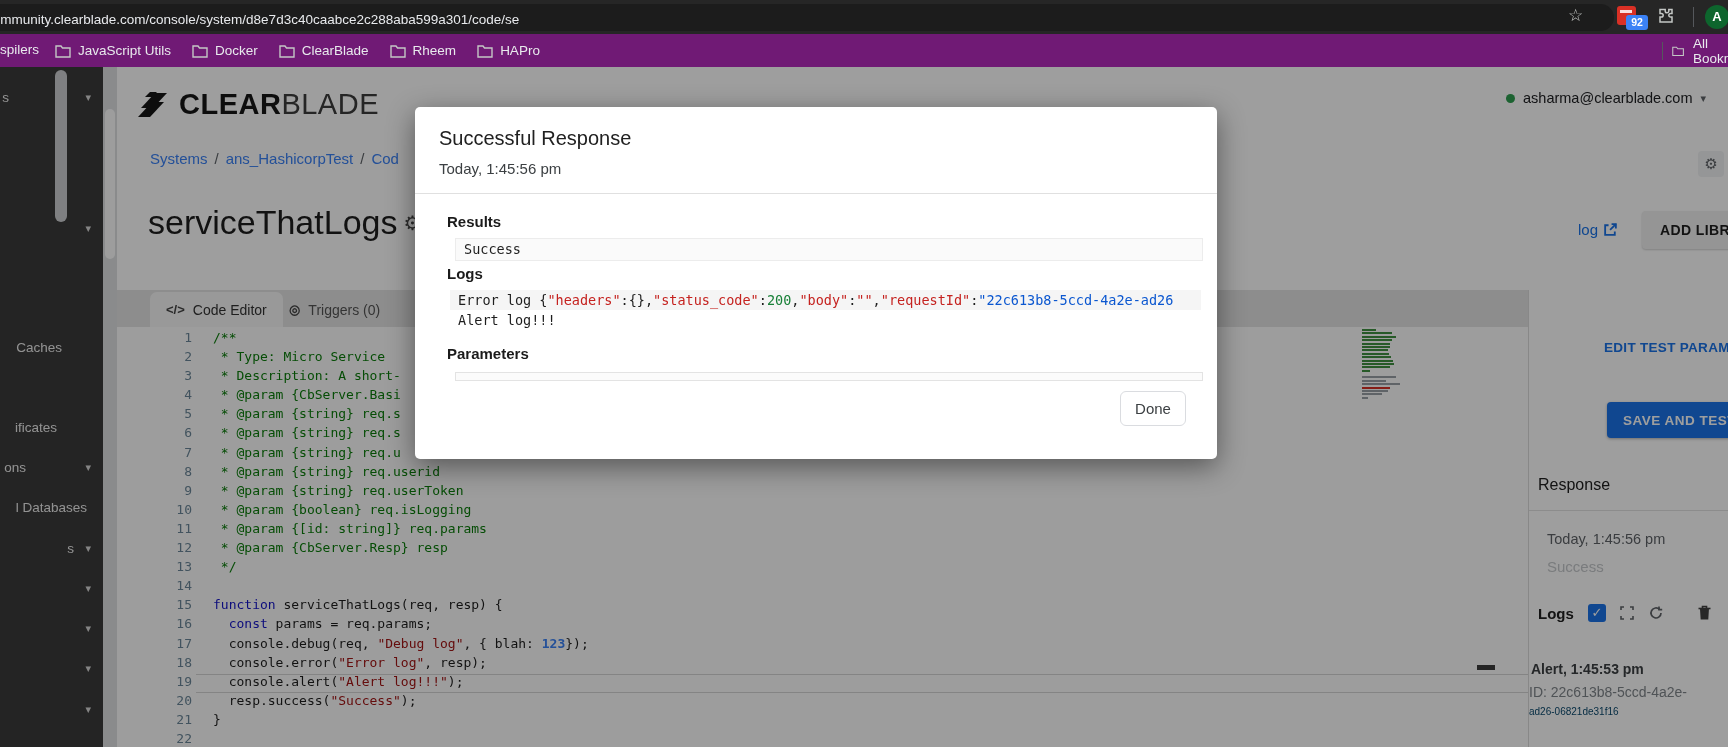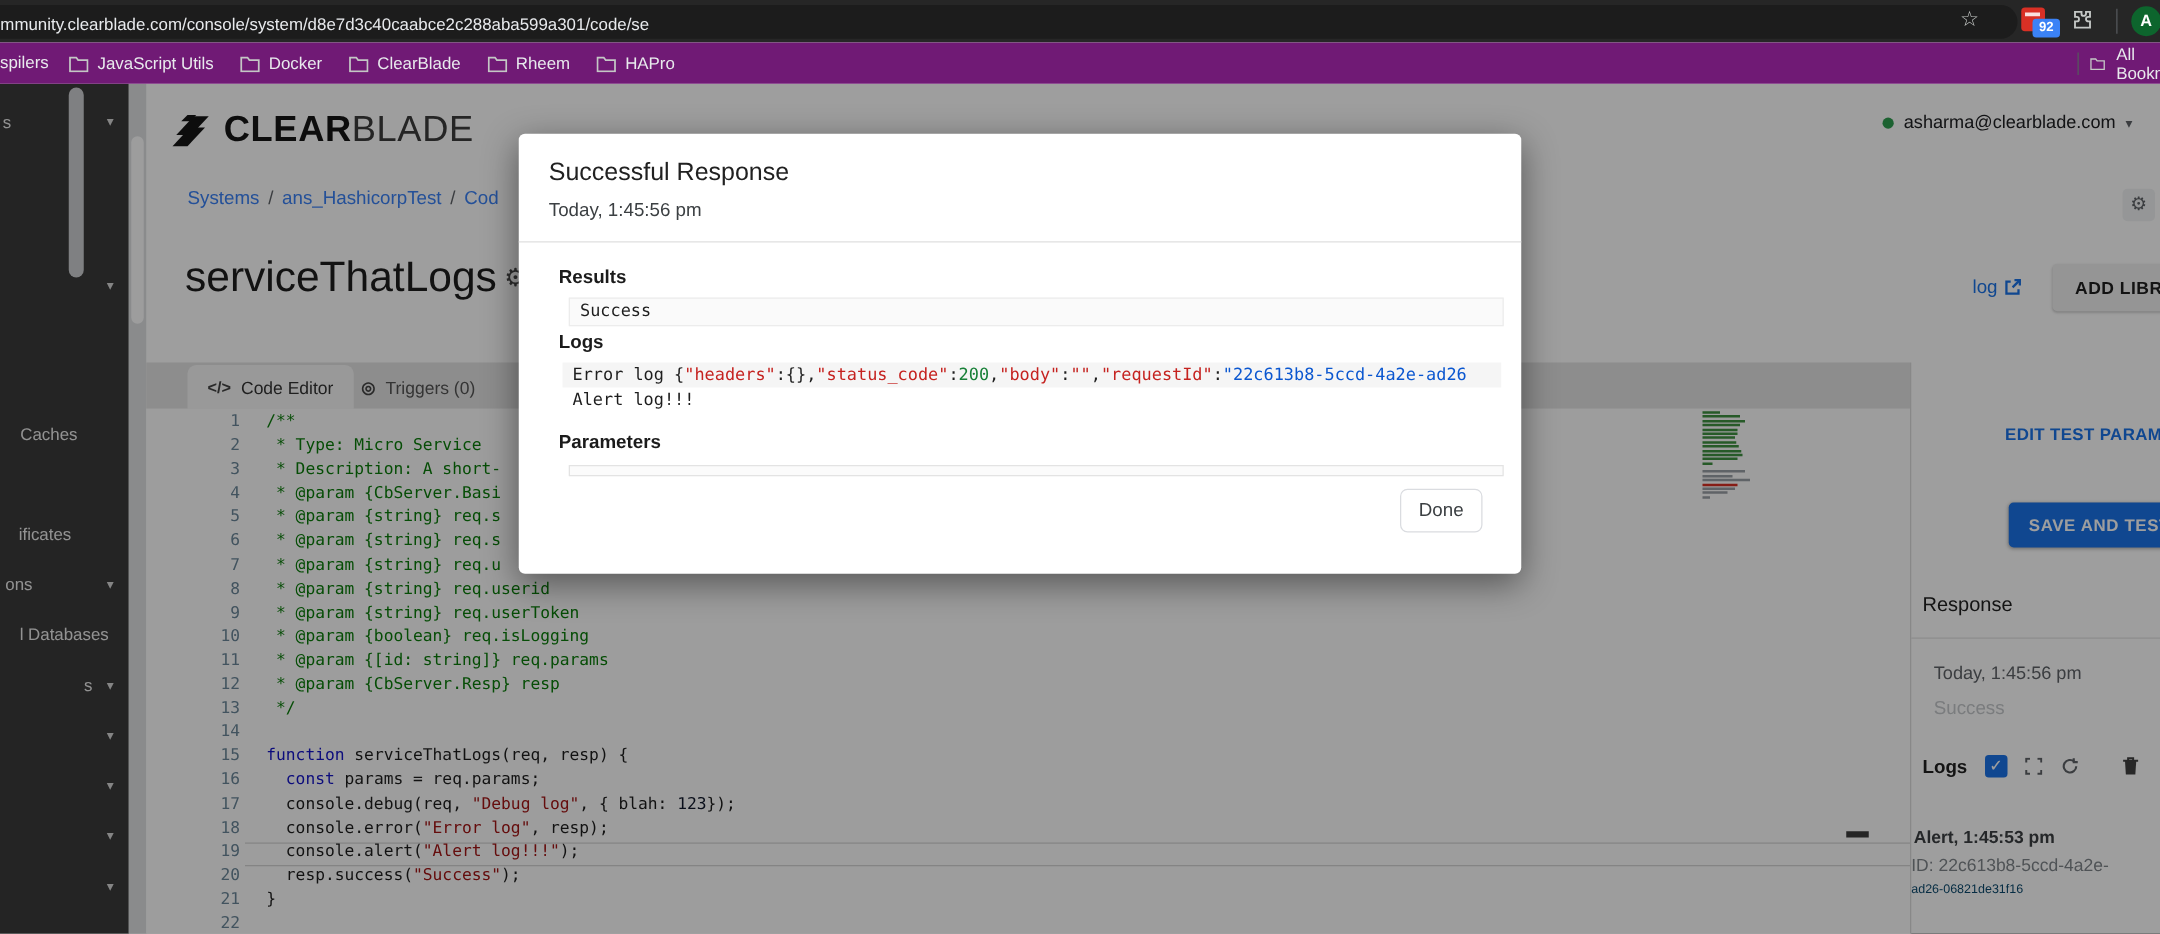--- a/index.html
+++ b/index.html
@@ -68,21 +68,21 @@
        font-size:14px;color:#555;border-radius:7px 7px 0 0;}
   .tab.active{background:#f7f7f7;color:#333;}
   .tab-icon{font-size:13px;font-weight:700;color:#444;}
   
   #editor{position:absolute;left:117px;top:327px;width:1411px;height:420px;background:#fdfdfd;}
   #code-lines{position:absolute;left:0;top:3px;width:100%;}
   .cl{position:relative;height:19.1px;font-family:"DejaVu Sans Mono",monospace;font-size:13px;white-space:pre;}
   .cl .num{position:absolute;left:0;width:75px;text-align:right;color:#6b8799;}
   .cl .txt{position:absolute;left:96px;color:#1e1e1e;}
   .cl.hl .box{position:absolute;left:79px;right:0;top:0;bottom:0;border-top:1px solid #d6d6d6;border-bottom:1px solid #d6d6d6;}
-  .com{color:#0a7d0a;} .kw{color:#1414c8;} .str{color:#a31515;} .num2{color:#0f172a;} .plain{color:#1e1e1e;}
+  .com{color:#0a7d0a;} .kw{color:#1414c8;} .str{color:#a31515;} .num2{color:#3b82f6;font-weight:bold;} .plain{color:#1e1e1e;}
   #minimap{position:absolute;left:1245px;top:2px;width:48px;}
   .mm{height:2px;margin-bottom:1.4px;}
   #ruler-dash{position:absolute;left:1360px;top:338px;width:18px;height:5px;background:#3c3c3c;}
   #panel-div{position:absolute;left:1528px;top:290px;width:1px;height:457px;background:#dcdcdc;}
   
   #edit-params{position:absolute;left:1604px;top:340px;font-size:13.5px;font-weight:600;color:#1a73e8;
                letter-spacing:.3px;white-space:nowrap;}
   #save-test{position:absolute;left:1607px;top:402px;height:36px;padding:0 16px;background:#1a73e8;border:none;
              border-radius:4px;color:#fff;font-size:13.5px;font-weight:600;letter-spacing:.5px;white-space:nowrap;
              font-family:"Liberation Sans",sans-serif;box-shadow:0 1px 3px rgba(0,0,0,.3);}

